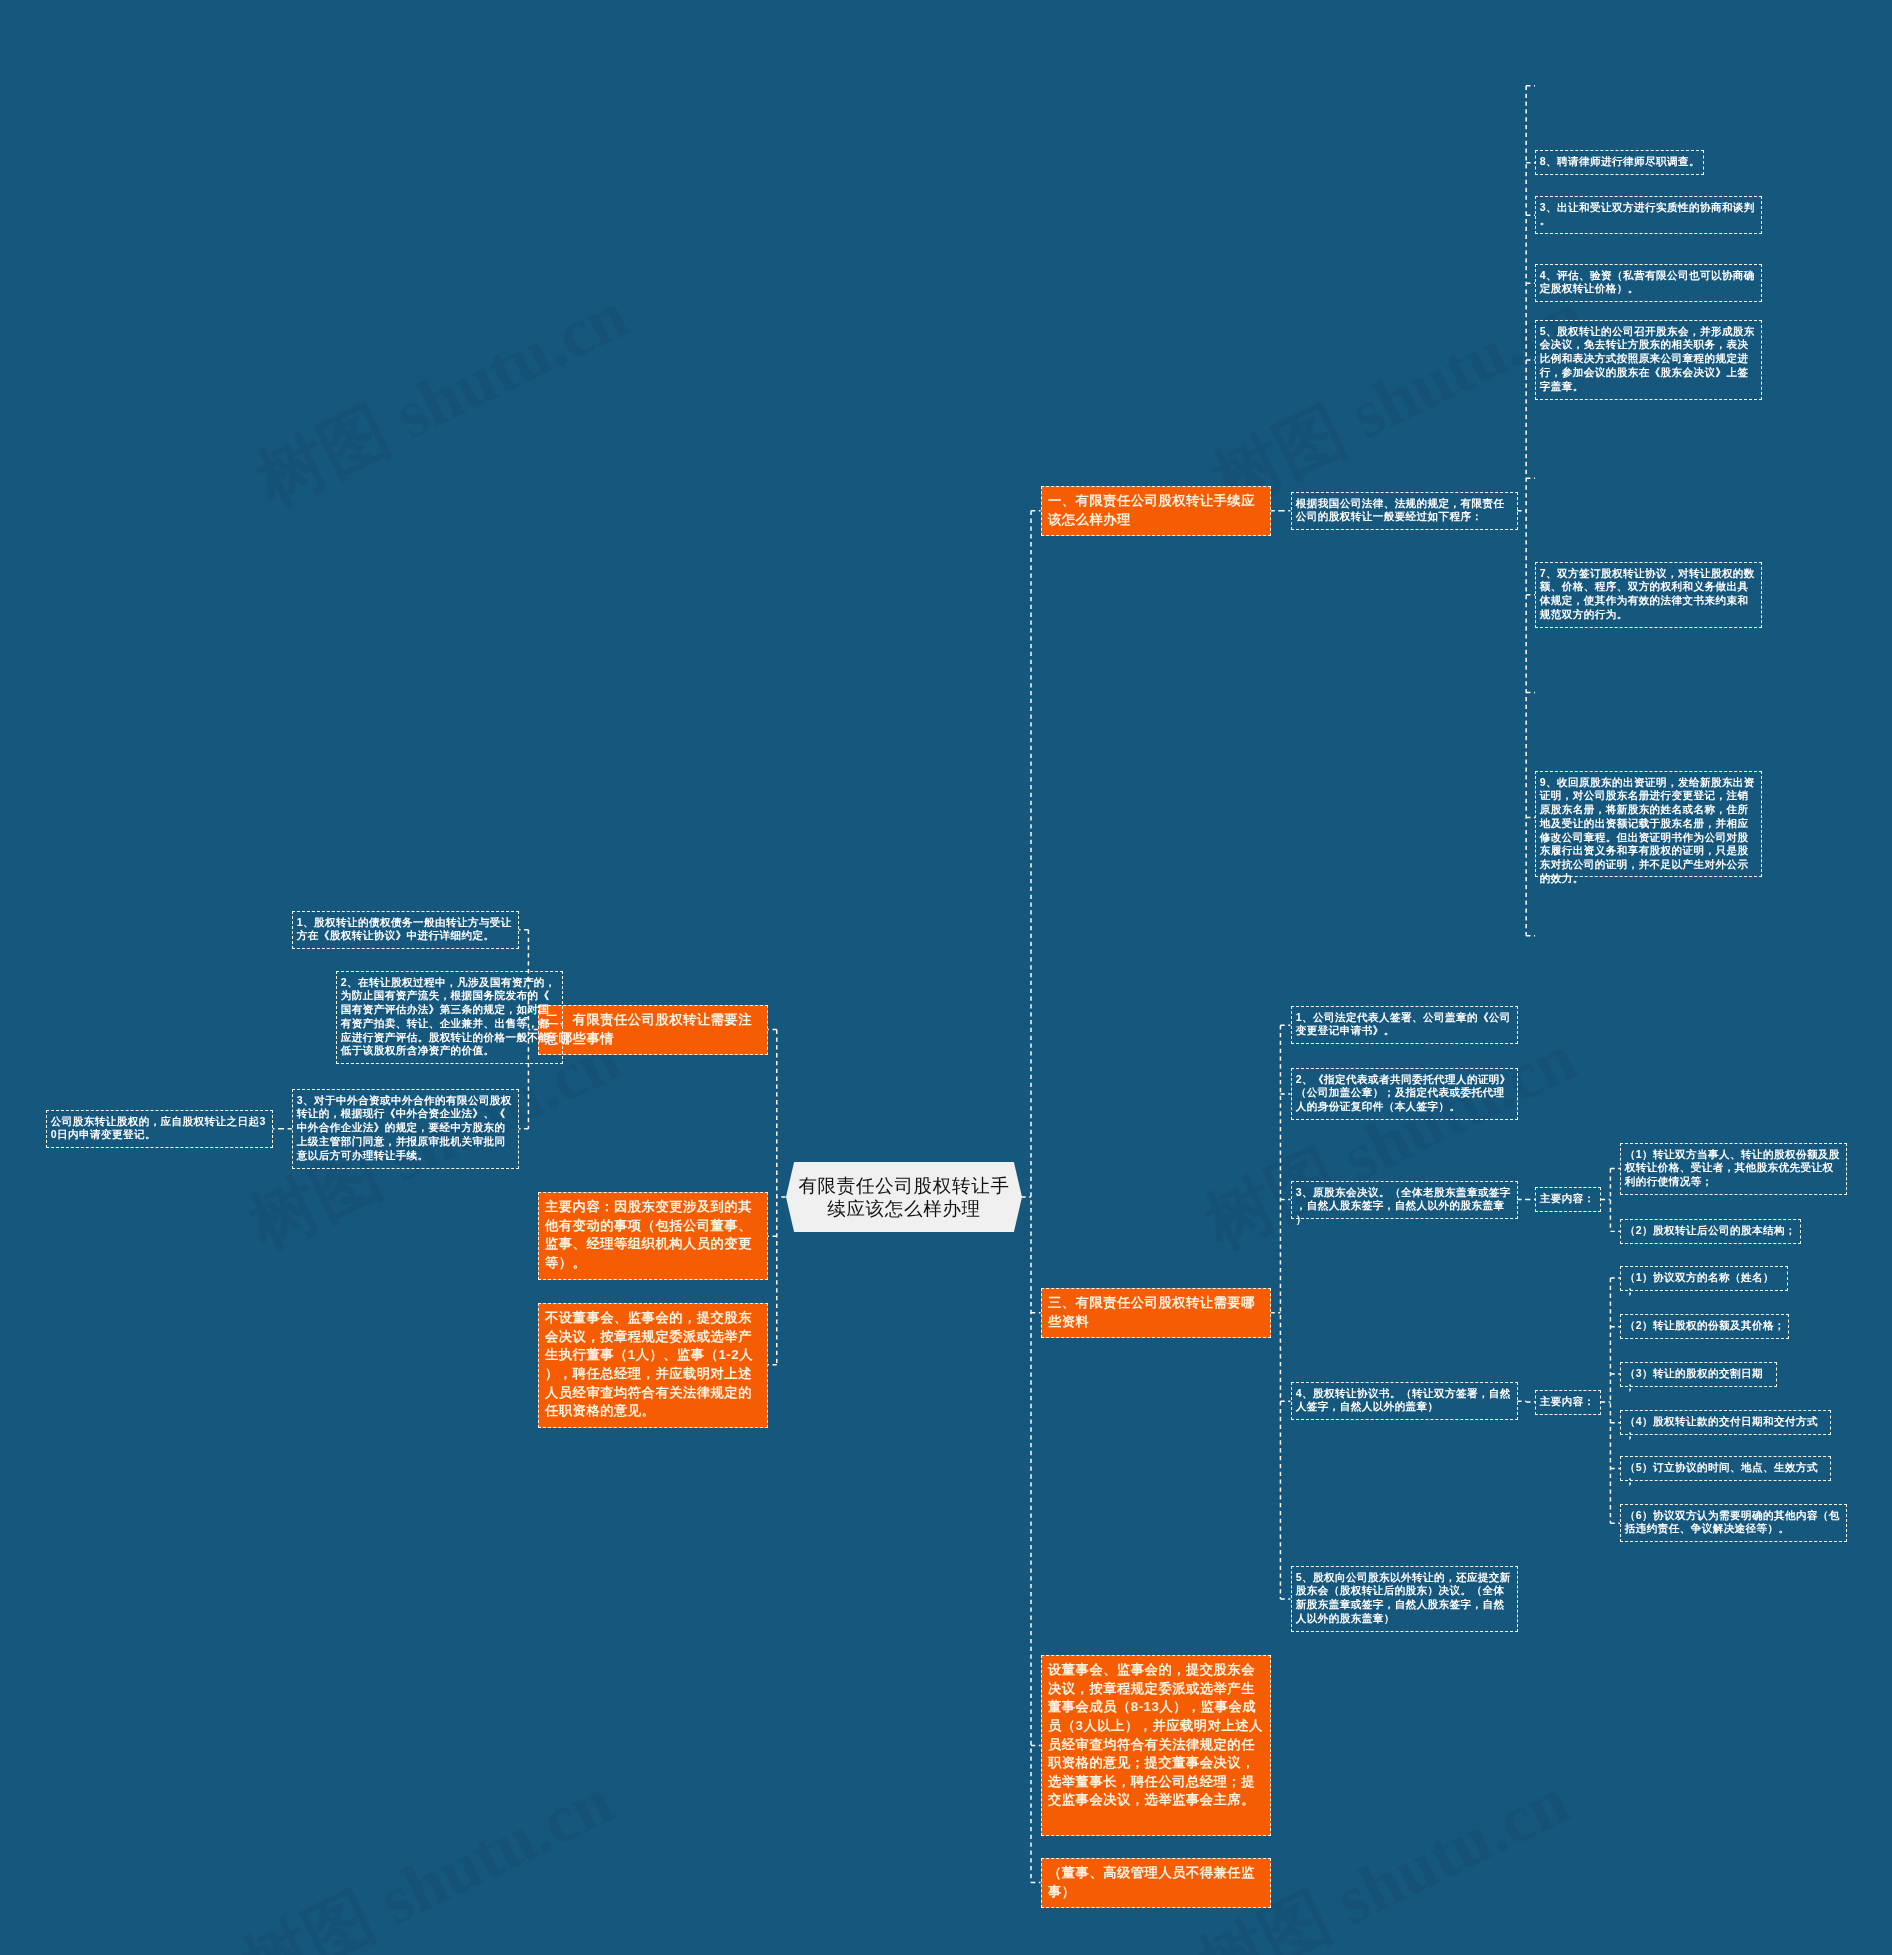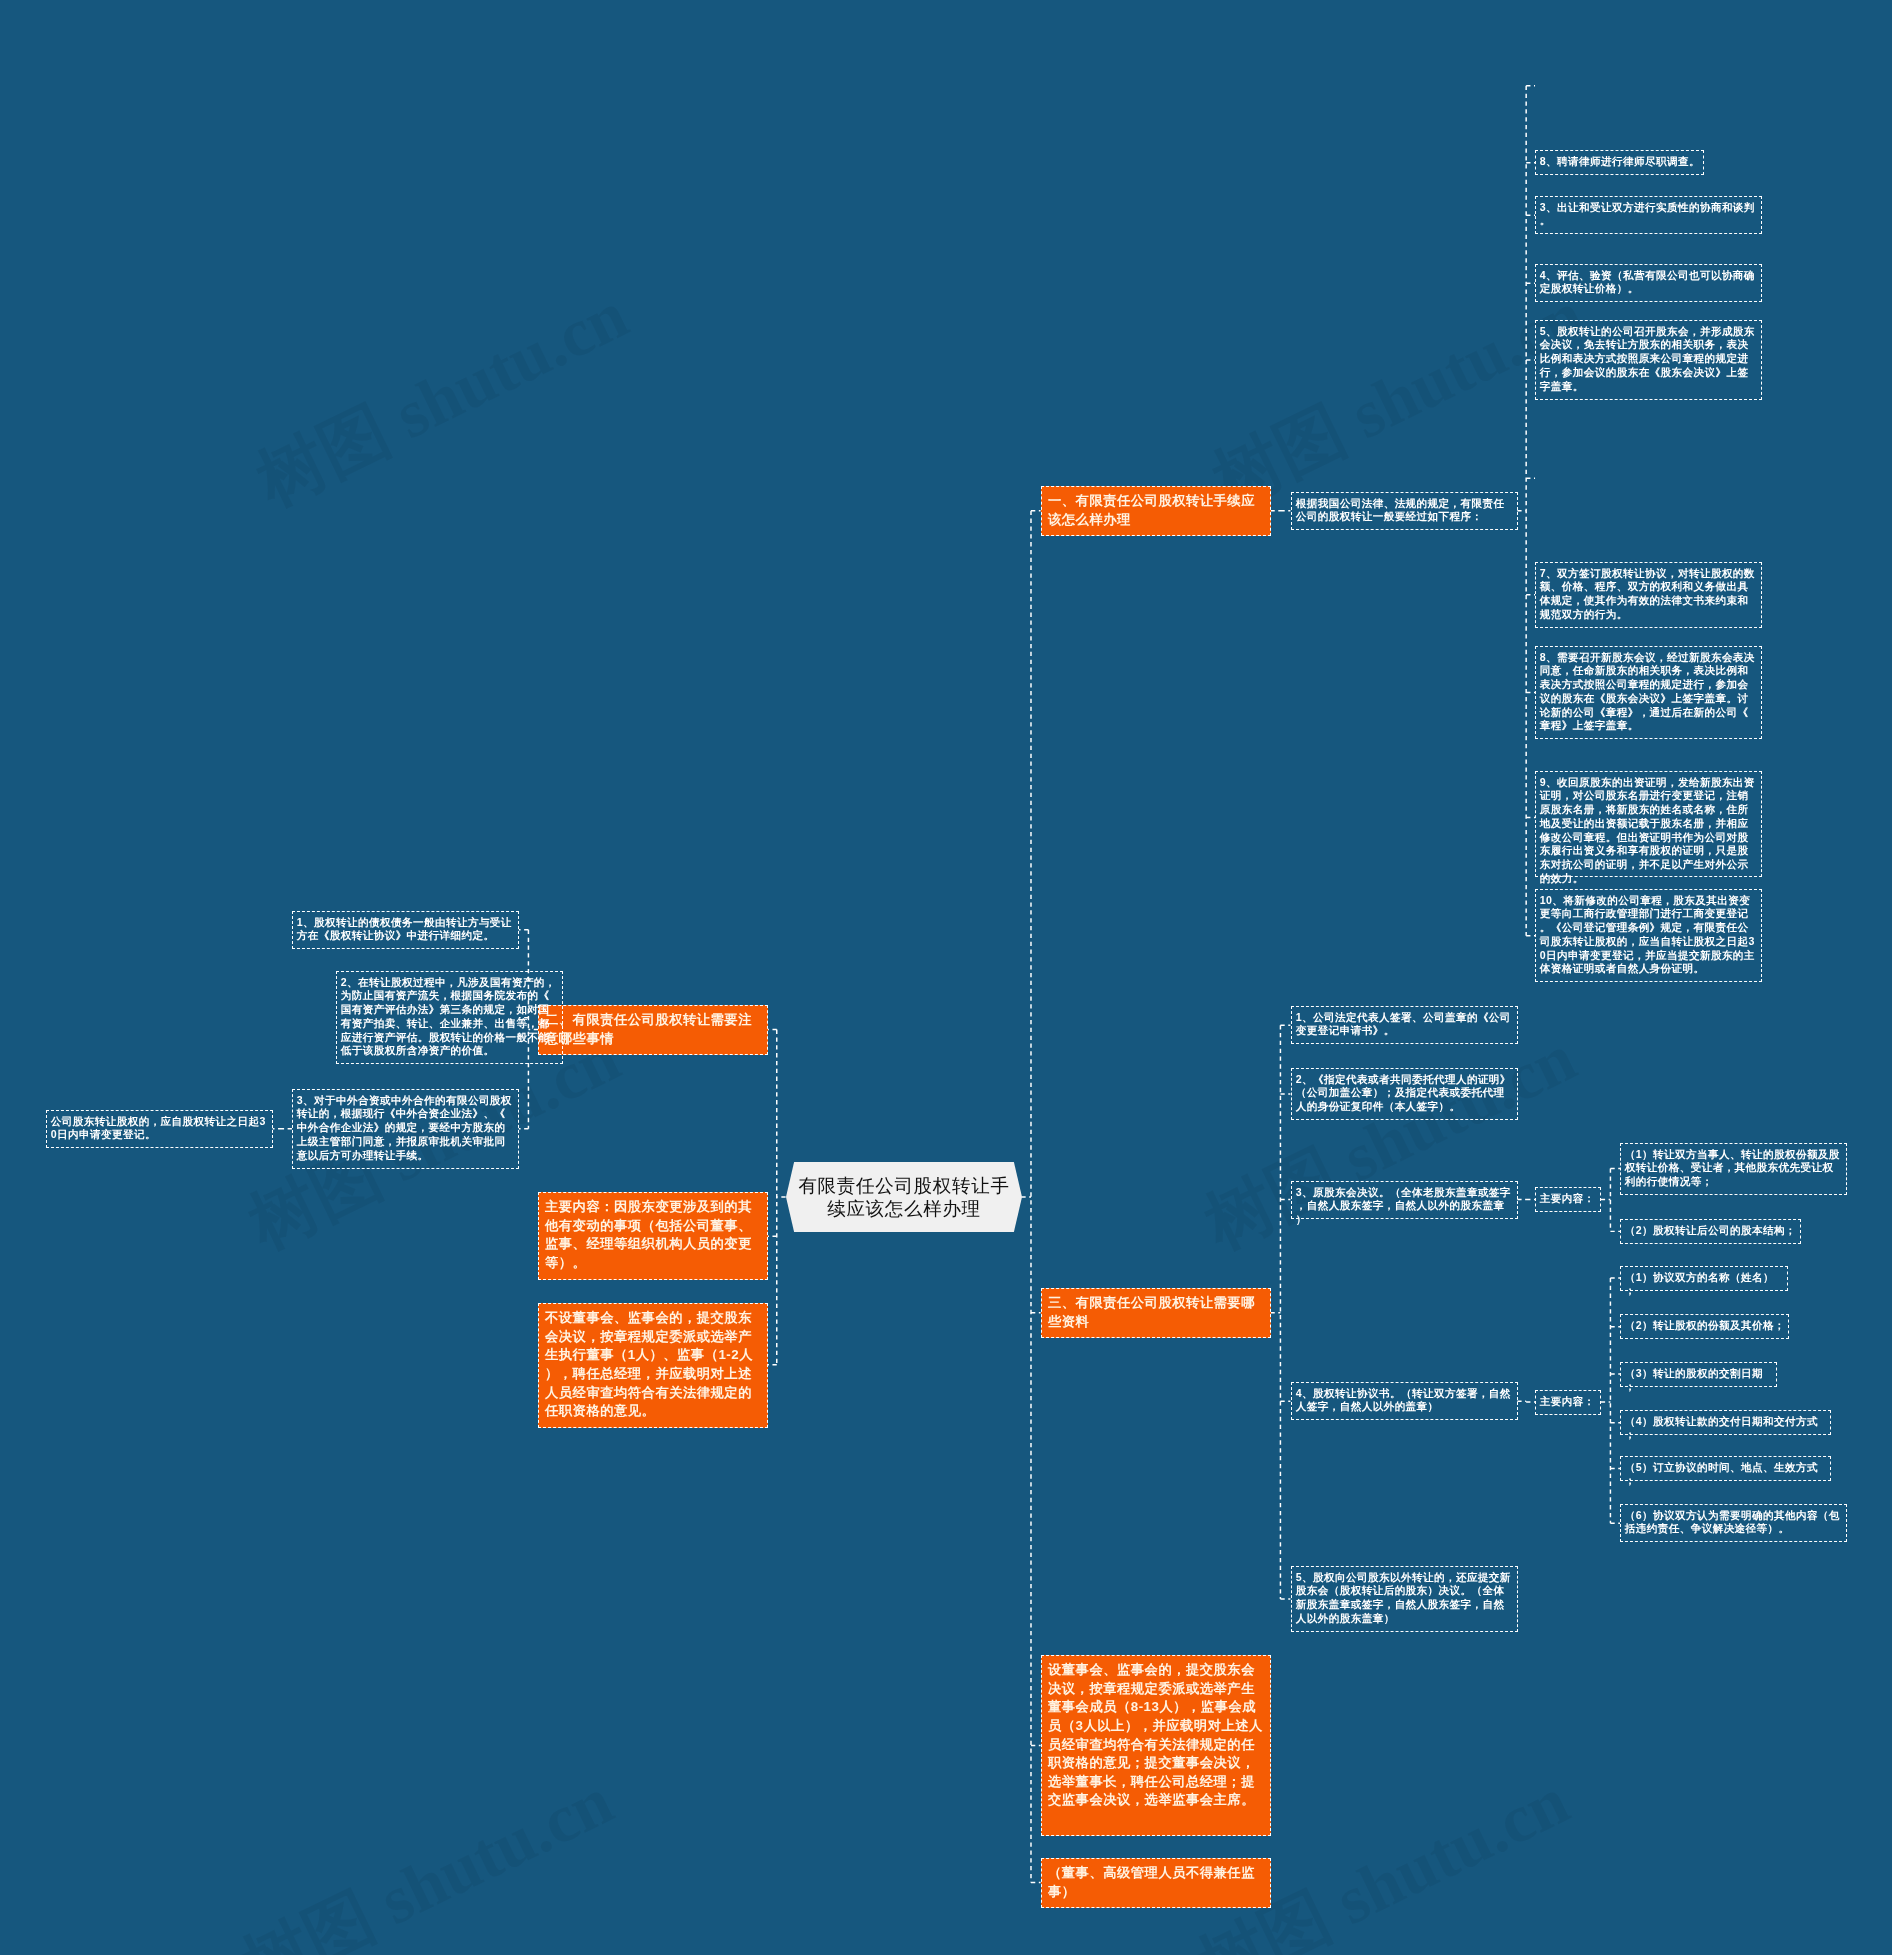--- a/index.html
+++ b/index.html
@@ -50,23 +50,21 @@
 <div id="stage">
 
 <div class="node root" id="n_root" style="left: 786px; top: 1162px; width: 236px; height: 70px;">有限责任公司股权转让手续应该怎么样办理</div>
     <div class="node topic" id="n_t1" style="left: 1041px; top: 486px; width: 230px; height: 50px;">一、有限责任公司股权转让手续应该怎么样办理</div>
     <div class="node leaf" id="n_t1c" style="left: 1291px; top: 492px; width: 227px; height: 38px;">根据我国公司法律、法规的规定，有限责任公司的股权转让一般要经过如下程序：</div>
     <div class="node leaf" id="n_t1c2" style="left: 1535px; top: 150px; width: 169px; height: 25px;">8、聘请律师进行律师尽职调查。</div>
     <div class="node leaf" id="n_t1c3" style="left: 1535px; top: 196px; width: 227px; height: 38px;">3、出让和受让双方进行实质性的协商和谈判。</div>
     <div class="node leaf" id="n_t1c4" style="left: 1535px; top: 264px; width: 227px; height: 38px;">4、评估、验资（私营有限公司也可以协商确定股权转让价格）。</div>
     <div class="node leaf" id="n_t1c5" style="left: 1535px; top: 320px; width: 227px; height: 80px;">5、股权转让的公司召开股东会，并形成股东会决议，免去转让方股东的相关职务，表决比例和表决方式按照原来公司章程的规定进行，参加会议的股东在《股东会决议》上签字盖章。</div>
     <div class="node leaf" id="n_t1c7" style="left: 1535px; top: 562px; width: 227px; height: 66px;">7、双方签订股权转让协议，对转让股权的数额、价格、程序、双方的权利和义务做出具体规定，使其作为有效的法律文书来约束和规范双方的行为。</div>
-    <div class="node leaf" id="n_t1c8" style="left: 1535px; top: 646px; width: 227px; height: 93px;">8、需要召开新股东会议，经过新股东会表决同意，任命新股东的相关职务，表决比例和表决方式按照公司章程的规定进行，参加会议的股东在《股东会决议》上签字盖章。讨论新的公司《章程》，通过后在新的公司《章程》上签字盖章。</div>
     <div class="node leaf" id="n_t1c9" style="left: 1535px; top: 764px; width: 227px; height: 106px; margin-top: 7px;">9、收回原股东的出资证明，发给新股东出资证明，对公司股东名册进行变更登记，注销原股东名册，将新股东的姓名或名称，住所地及受让的出资额记载于股东名册，并相应修改公司章程。但出资证明书作为公司对股东履行出资义务和享有股权的证明，只是股东对抗公司的证明，并不足以产生对外公示的效力。</div>
-    <div class="node leaf" id="n_t1c10" style="left: 1535px; top: 889px; width: 227px; height: 93px;">10、将新修改的公司章程，股东及其出资变更等向工商行政管理部门进行工商变更登记。《公司登记管理条例》规定，有限责任公司股东转让股权的，应当自转让股权之日起30日内申请变更登记，并应当提交新股东的主体资格证明或者自然人身份证明。</div>
     <div class="node topic" id="n_t2" style="left: 538px; top: 1005px; width: 230px; height: 50px;">二、有限责任公司股权转让需要注意哪些事情</div>
     <div class="node topic" id="n_t2a" style="left: 538px; top: 1192px; width: 230px; height: 88px;">主要内容：因股东变更涉及到的其他有变动的事项（包括公司董事、监事、经理等组织机构人员的变更等）。</div>
     <div class="node topic" id="n_t2b" style="left: 538px; top: 1303px; width: 230px; height: 125px;">不设董事会、监事会的，提交股东会决议，按章程规定委派或选举产生执行董事（1人）、监事（1-2人），聘任总经理，并应载明对上述人员经审查均符合有关法律规定的任职资格的意见。</div>
     <div class="node leaf" id="n_t2i1" style="left: 292px; top: 911px; width: 227px; height: 38px;">1、股权转让的债权债务一般由转让方与受让方在《股权转让协议》中进行详细约定。</div>
     <div class="node leaf" id="n_t2i2" style="left: 292px; top: 971px; width: 227px; height: 93px; margin-left: 44px;">2、在转让股权过程中，凡涉及国有资产的，为防止国有资产流失，根据国务院发布的《国有资产评估办法》第三条的规定，如对国有资产拍卖、转让、企业兼并、出售等，都应进行资产评估。股权转让的价格一般不能低于该股权所含净资产的价值。</div>
     <div class="node leaf" id="n_t2i3" style="left: 292px; top: 1089px; width: 227px; height: 80px;">3、对于中外合资或中外合作的有限公司股权转让的，根据现行《中外合资企业法》、《中外合作企业法》的规定，要经中方股东的上级主管部门同意，并报原审批机关审批同意以后方可办理转让手续。</div>
     <div class="node leaf" id="n_t2i3a" style="left: 46px; top: 1110px; width: 227px; height: 38px;">公司股东转让股权的，应自股权转让之日起30日内申请变更登记。</div>
     <div class="node topic" id="n_t3" style="left: 1041px; top: 1288px; width: 230px; height: 50px;">三、有限责任公司股权转让需要哪些资料</div>
     <div class="node leaf" id="n_t3i1" style="left: 1291px; top: 1006px; width: 227px; height: 38px;">1、公司法定代表人签署、公司盖章的《公司变更登记申请书》。</div>
     <div class="node leaf" id="n_t3i2" style="left: 1291px; top: 1068px; width: 227px; height: 52px;">2、《指定代表或者共同委托代理人的证明》（公司加盖公章）；及指定代表或委托代理人的身份证复印件（本人签字）。</div>

